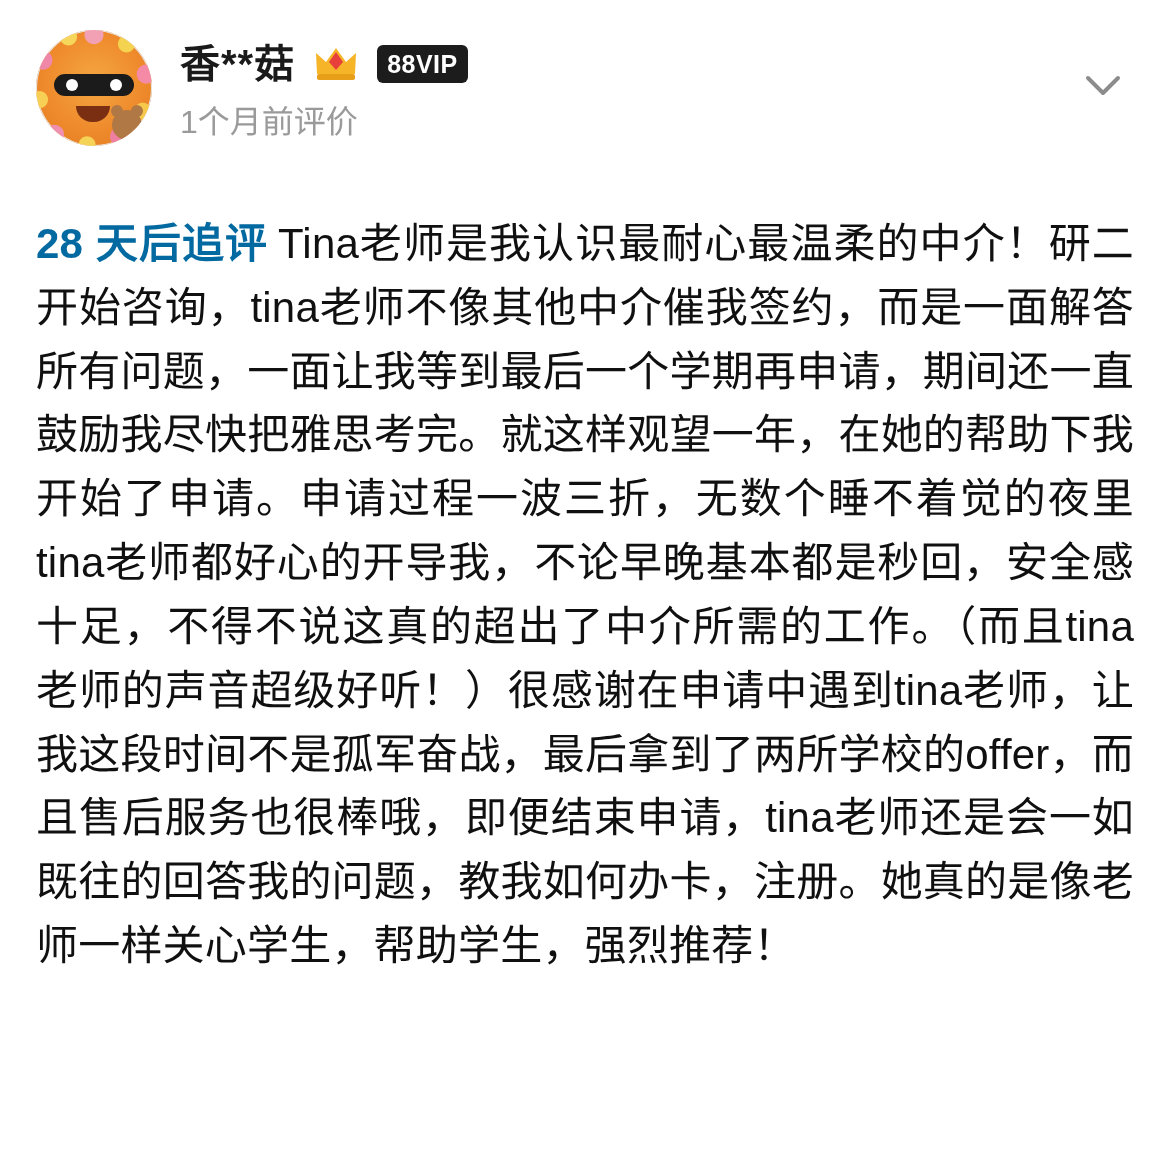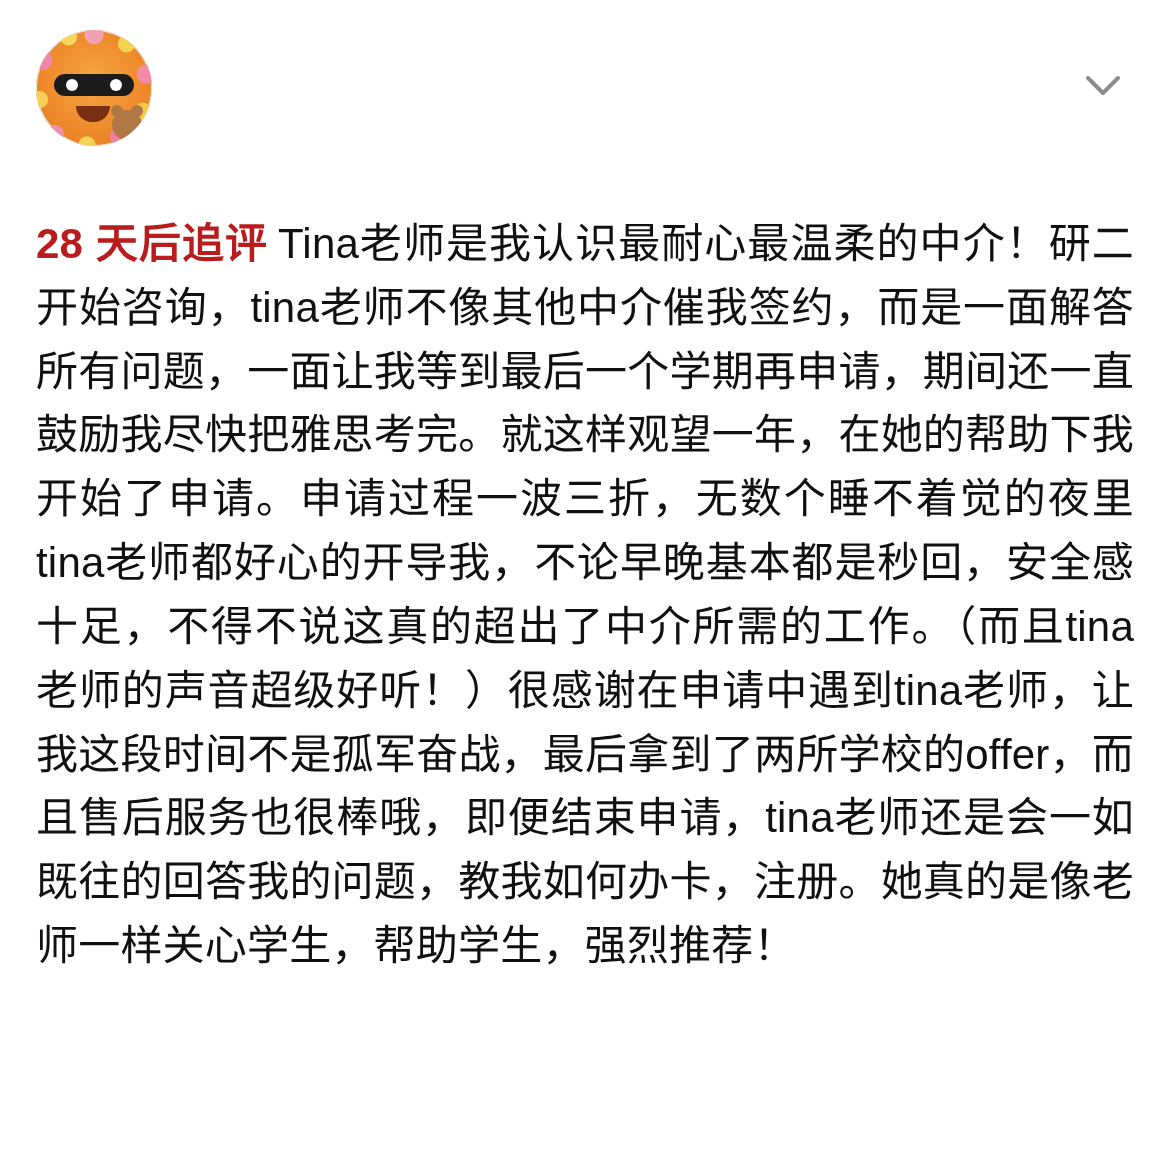--- a/index.html
+++ b/index.html
@@ -189,39 +189,56 @@
     margin-top: 42px;
     font-size: 42px;
     line-height: 1.52;
     color: #101010;
     letter-spacing: 0.2px;
     text-align: justify;
     word-break: break-word;
   }
 
   .follow-up-tag {
-    color: #b91c1c;
+    color: #0369a1;
     font-weight: bold;
     margin-right: 10px;
   }
 </style>
 </head>
 <body>
 
 <div class="review-card">
 
   <div class="review-header">
 
     <div class="avatar">
       <div class="wreath"></div>
       <div class="face-eyes"></div>
       <div class="face-mouth"></div>
       <div class="bear"></div>
     </div>
 
+    <div class="header-text">
+      <div class="name-row">
+        <span class="user-name">香**菇</span>
+
+        <span class="crown-icon">
+          <svg width="46" height="40" viewBox="0 0 46 40" aria-hidden="true">
+            <path d="M4 30 L3 9 L13 18 L23 4 L33 18 L43 9 L42 30 Z" fill="#f6b429"></path>
+            <rect x="4" y="30" width="38" height="6" rx="2" fill="#e79f18"></rect>
+            <path d="M23 8 L30 18 L23 26 L16 18 Z" fill="#e8413c"></path>
+          </svg>
+        </span>
+
+        <span class="vip-badge">88VIP</span>
+      </div>
+
+      <div class="review-time">1个月前评价</div>
+    </div>
 
     <div class="chevron-down">
       <svg width="54" height="54" viewBox="0 0 54 54" aria-hidden="true">
         <path d="M12 20 L27 35 L42 20" fill="none" stroke="#8c8c8c" stroke-width="4" stroke-linecap="round" stroke-linejoin="round"></path>
       </svg>
     </div>
   </div>
 
   <div class="review-body">
 

